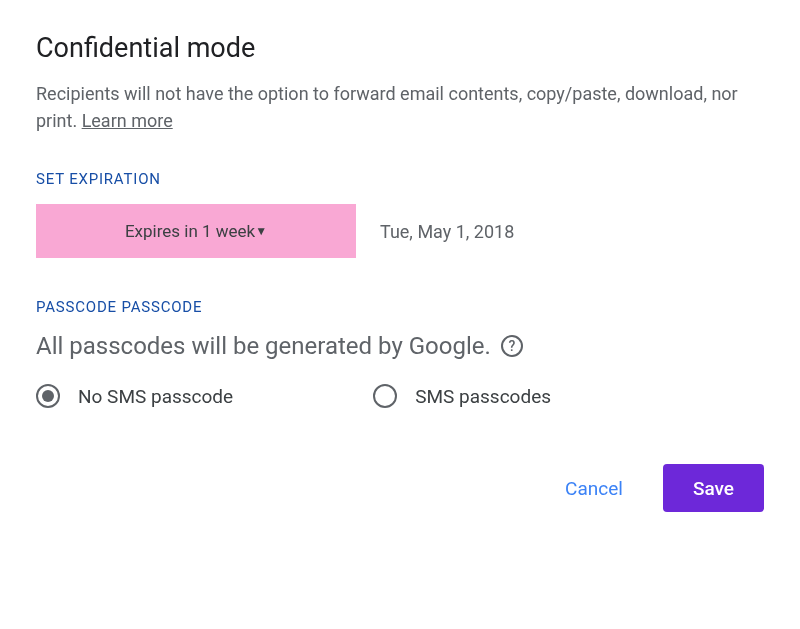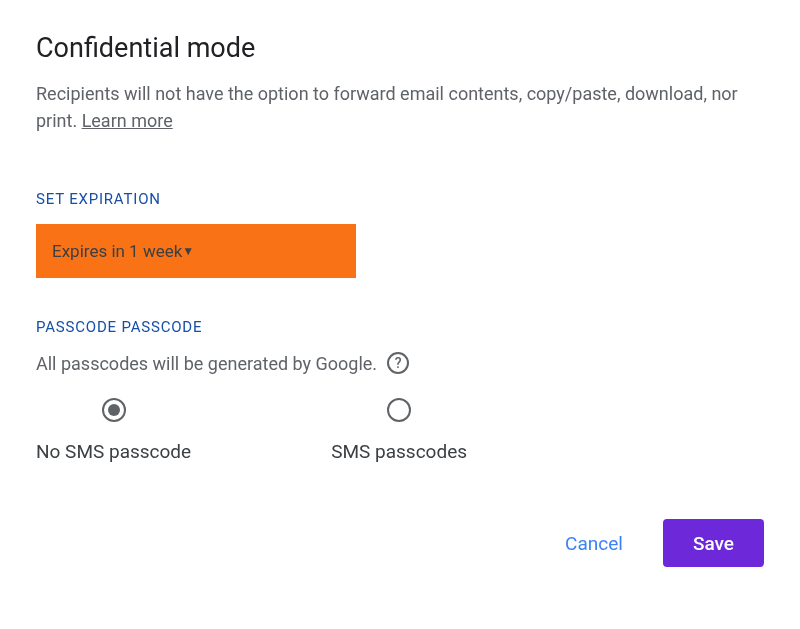--- a/index.html
+++ b/index.html
@@ -18,69 +18,69 @@
     .dialog-title {
       font-size: 27px;
       font-weight: 400;
       color: #202124;
       margin-bottom: 16px;
     }
     .description {
       font-size: 18px;
       line-height: 1.5;
       color: #5f6368;
-      margin-bottom: 56px;
+      margin-bottom: 36px;
     }
     .learn-more {
       color: #5f6368;
       text-decoration: underline;
       cursor: pointer;
     }
     .section-label {
       font-size: 15px;
       font-weight: 400;
       letter-spacing: 0.8px;
       color: #174ea6;
       margin-bottom: 16px;
     }
     .expiration-row {
       display: flex;
       align-items: center;
       gap: 24px;
       margin-bottom: 40px;
     }
     .dropdown {
-      background: #f97316;
+      background: #f9a8d4;
       border: none;
       padding: 0 16px;
       height: 54px;
       width: 320px;
       display: flex;
       align-items: center;
-      justify-content: flex-start;
+      justify-content: center;
       font-size: 17px;
       color: #3c4043;
       cursor: pointer;
     }
     .dropdown-arrow {
       font-size: 12px;
       color: #3c4043;
     }
     .expiration-date {
       font-size: 18px;
       color: #5f6368;
     }
     .passcode-hint-row {
       display: flex;
       align-items: center;
       gap: 10px;
       margin-bottom: 24px;
     }
     .passcode-hint {
-      font-size: 18px;
+      font-size: 24px;
       color: #5f6368;
     }
     .help-icon {
       width: 22px;
       height: 22px;
       border: 2px solid #5f6368;
       border-radius: 50%;
       display: flex;
       align-items: center;
       justify-content: center;
@@ -92,21 +92,20 @@
     .radio-group {
       display: flex;
       gap: 140px;
       margin-bottom: 56px;
     }
     .radio-option {
       display: flex;
       align-items: center;
       gap: 18px;
       cursor: pointer;
-      flex-direction: column;
     }
     .radio-circle {
       width: 24px;
       height: 24px;
       border: 2.5px solid #5f6368;
       border-radius: 50%;
       display: flex;
       align-items: center;
       justify-content: center;
       flex-shrink: 0;
@@ -161,20 +160,21 @@
   <span>Recipients will not have the option to forward email contents, copy/paste, download, nor print. </span><a class="learn-more">Learn more</a>
 </p>
 
 <div class="section-label">SET EXPIRATION</div>
 
 <div class="expiration-row">
   <div class="dropdown">
     <span>Expires in 1 week</span>
     <span class="dropdown-arrow">▼</span>
   </div>
+  <span class="expiration-date">Tue, May 1, 2018</span>
 </div>
 
 <div class="section-label">PASSCODE PASSCODE</div>
 
 <div class="passcode-hint-row">
   <span class="passcode-hint">All passcodes will be generated by Google.</span>
   <span class="help-icon">?</span>
 </div>
 
 <div class="radio-group">

